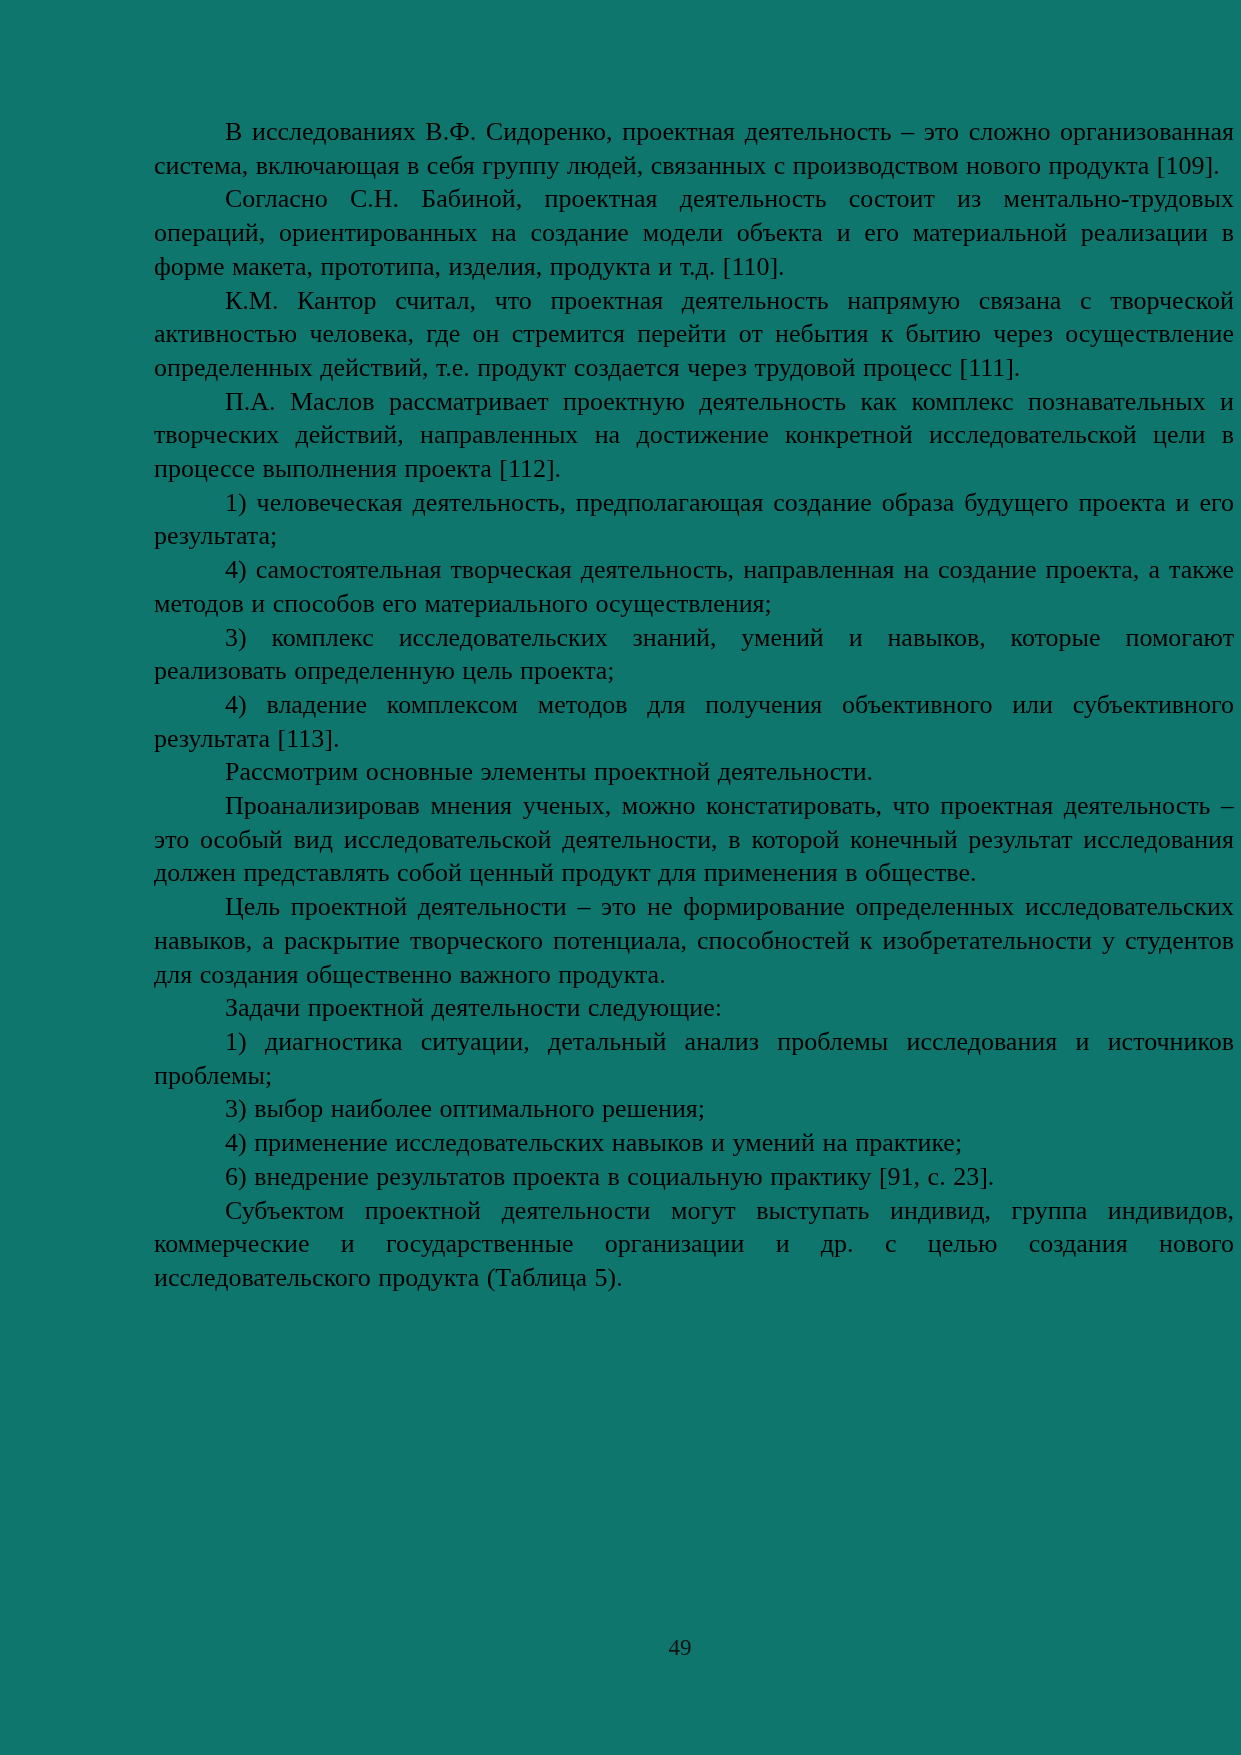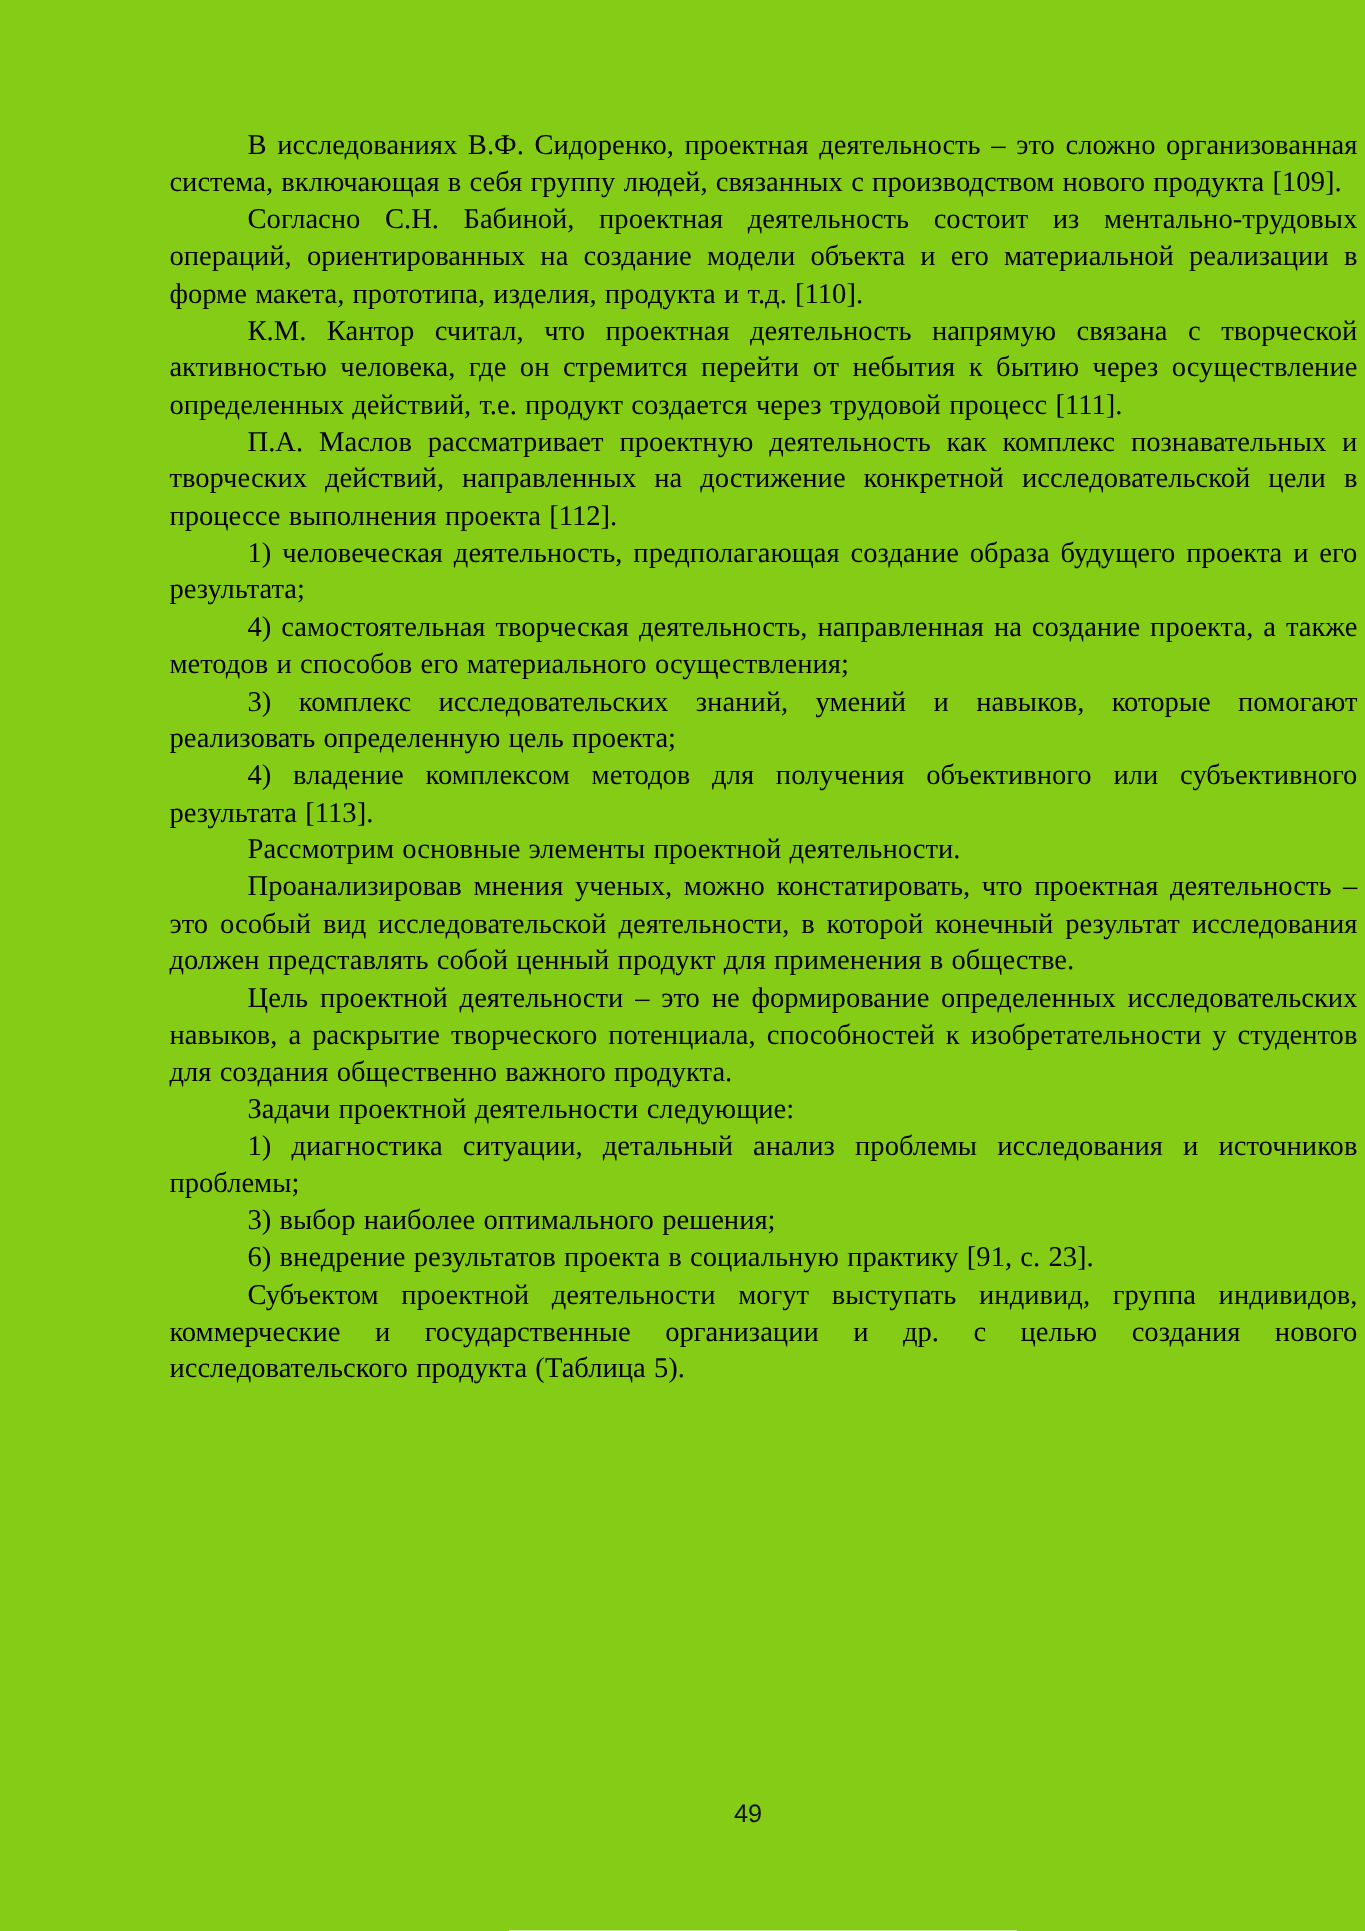--- a/index.html
+++ b/index.html
@@ -4,21 +4,21 @@
 <style>
   html, body {
     margin: 0;
     padding: 0;
     background: #ffffff;
   }
   .page {
     position: relative;
     width: 1241px;
     height: 1755px;
-    background: #84cc16;
+    background: #0f766e;
     overflow: hidden;
     font-family: "Liberation Serif", "DejaVu Serif", serif;
     color: #000000;
   }
   .text-block {
     position: absolute;
     left: 154px;
     top: 115px;
     width: 1080px;
     font-size: 26px;
@@ -32,21 +32,21 @@
     padding: 0;
     text-indent: 71px;
     word-spacing: 1px;
   }
   .page-number {
     position: absolute;
     left: 640px;
     top: 1635px;
     width: 80px;
     text-align: center;
-    font-family: Liberation Sans, sans-serif;
+    font-family: Liberation Serif, serif;
     font-size: 23px;
     line-height: 26px;
     color: #111111;
   }
 </style>
 </head>
 <body>
 
 <div class="page">
   <div class="text-block">
@@ -57,17 +57,18 @@
     <p>1) человеческая деятельность, предполагающая создание образа будущего проекта и его результата;</p>
     <p>4) самостоятельная творческая деятельность, направленная на создание проекта, а также методов и способов его материального осуществления;</p>
     <p>3) комплекс исследовательских знаний, умений и навыков, которые помогают реализовать определенную цель проекта;</p>
     <p>4) владение комплексом методов для получения объективного или субъективного результата [113].</p>
     <p>Рассмотрим основные элементы проектной деятельности.</p>
     <p>Проанализировав мнения ученых, можно констатировать, что проектная деятельность – это особый вид исследовательской деятельности, в которой конечный результат исследования должен представлять собой ценный продукт для применения в обществе.</p>
     <p>Цель проектной деятельности – это не формирование определенных исследовательских навыков, а раскрытие творческого потенциала, способностей к изобретательности у студентов для создания общественно важного продукта.</p>
     <p>Задачи проектной деятельности следующие:</p>
     <p>1) диагностика ситуации, детальный анализ проблемы исследования и источников проблемы;</p>
     <p>3) выбор наиболее оптимального решения;</p>
+    <p>4) применение исследовательских навыков и умений на практике;</p>
     <p>6) внедрение результатов проекта в социальную практику [91, с. 23].</p>
     <p>Субъектом проектной деятельности могут выступать индивид, группа индивидов, коммерческие и государственные организации и др. с целью создания нового исследовательского продукта (Таблица 5).</p>
   </div>
   <div class="page-number">49</div>
 </div>
 
 </body></html>

